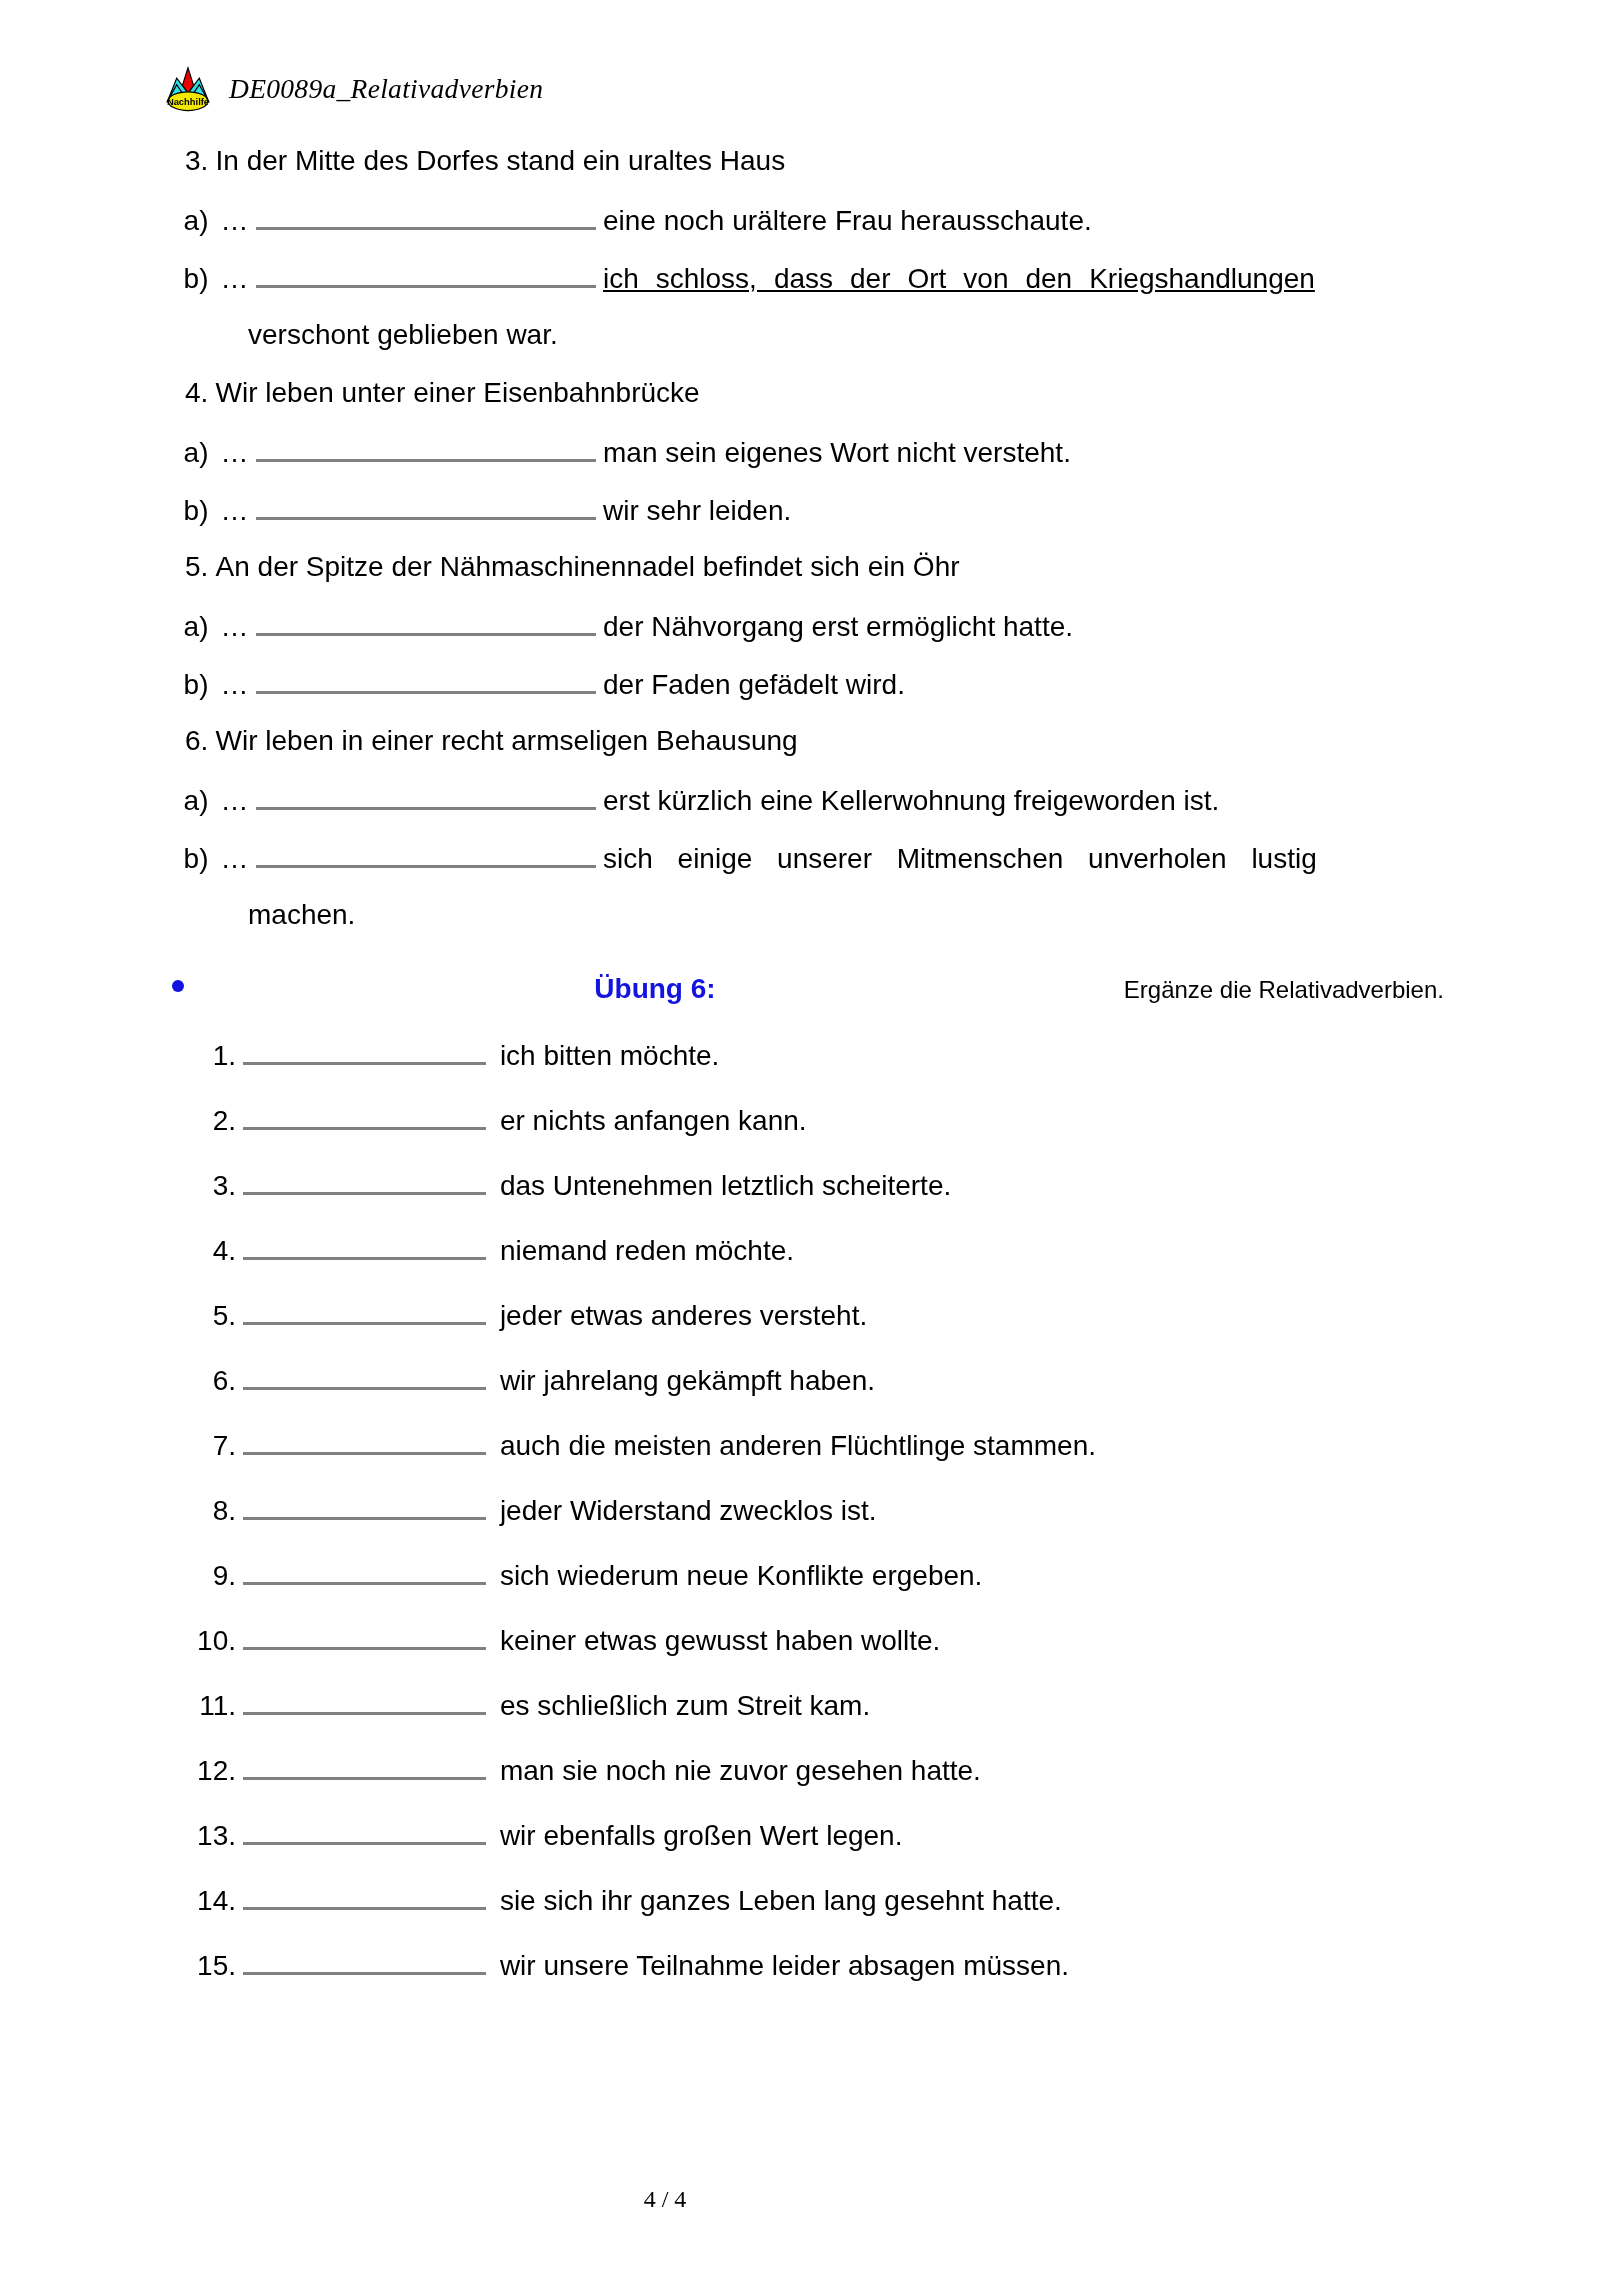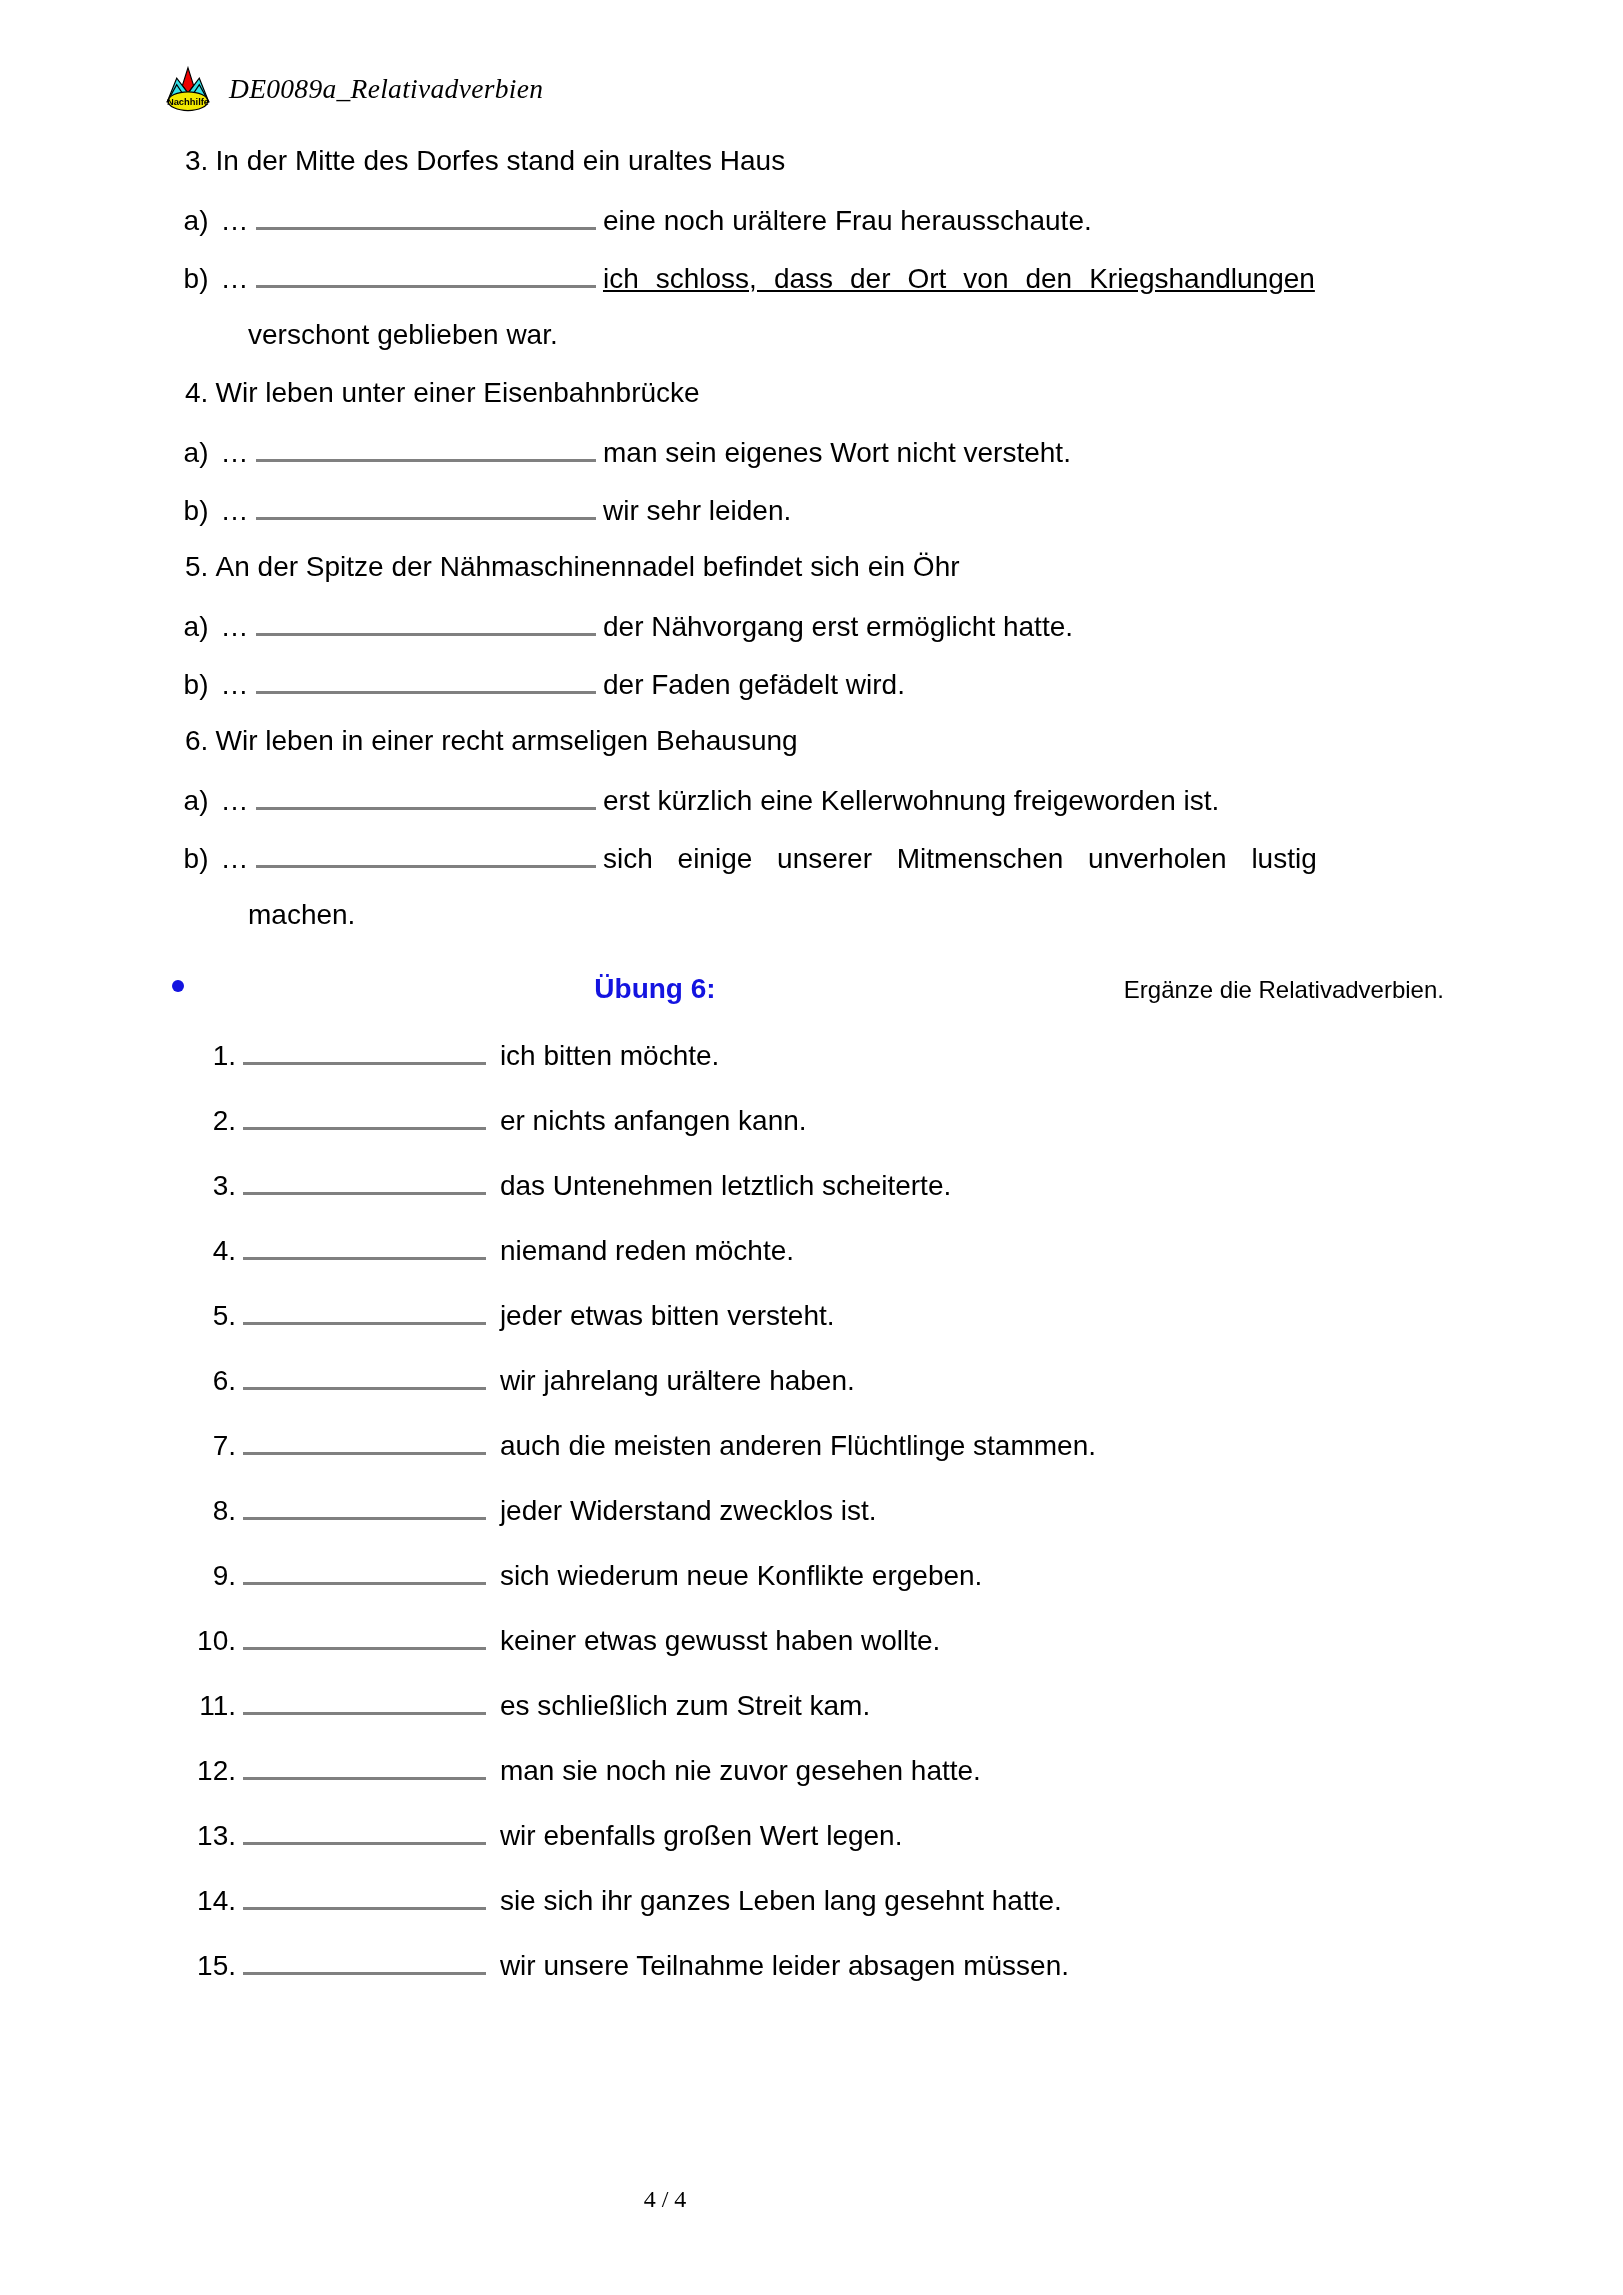--- a/index.html
+++ b/index.html
@@ -288,26 +288,26 @@
           <span class="gtext">das Untenehmen letztlich scheiterte.</span>
         </div>
         <div class="gap-row">
           <span class="gnum">4.</span>
           <span class="blank-short"></span>
           <span class="gtext">niemand reden möchte.</span>
         </div>
         <div class="gap-row">
           <span class="gnum">5.</span>
           <span class="blank-short"></span>
-          <span class="gtext">jeder etwas bitten versteht.</span>
+          <span class="gtext">jeder etwas anderes versteht.</span>
         </div>
         <div class="gap-row">
           <span class="gnum">6.</span>
           <span class="blank-short"></span>
-          <span class="gtext">wir jahrelang urältere haben.</span>
+          <span class="gtext">wir jahrelang gekämpft haben.</span>
         </div>
         <div class="gap-row">
           <span class="gnum">7.</span>
           <span class="blank-short"></span>
           <span class="gtext">auch die meisten anderen Flüchtlinge stammen.</span>
         </div>
         <div class="gap-row">
           <span class="gnum">8.</span>
           <span class="blank-short"></span>
           <span class="gtext">jeder Widerstand zwecklos ist.</span>

